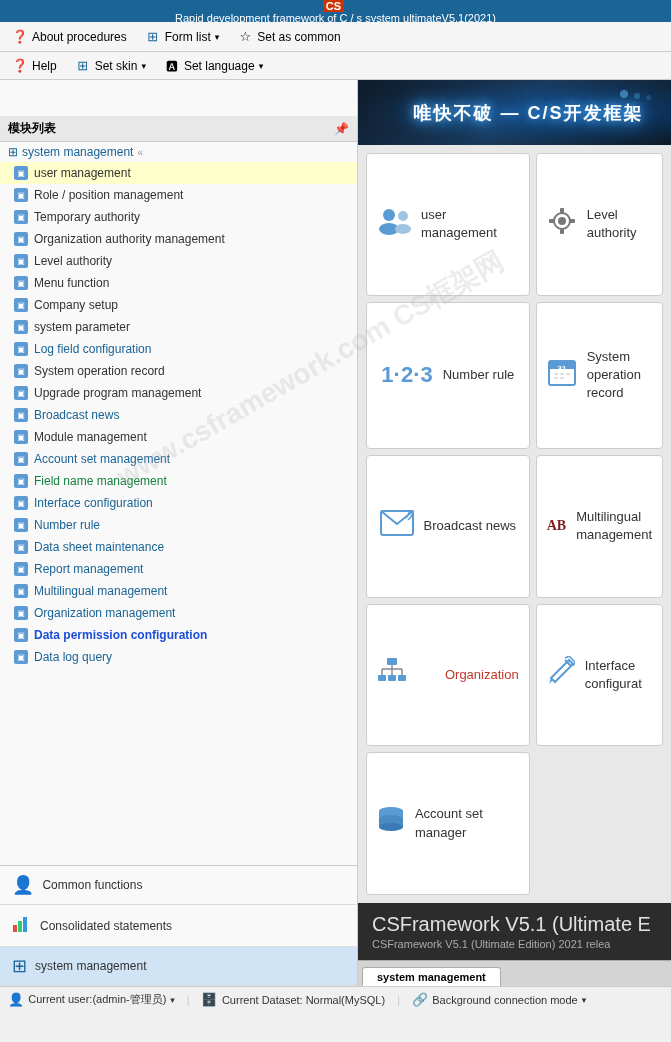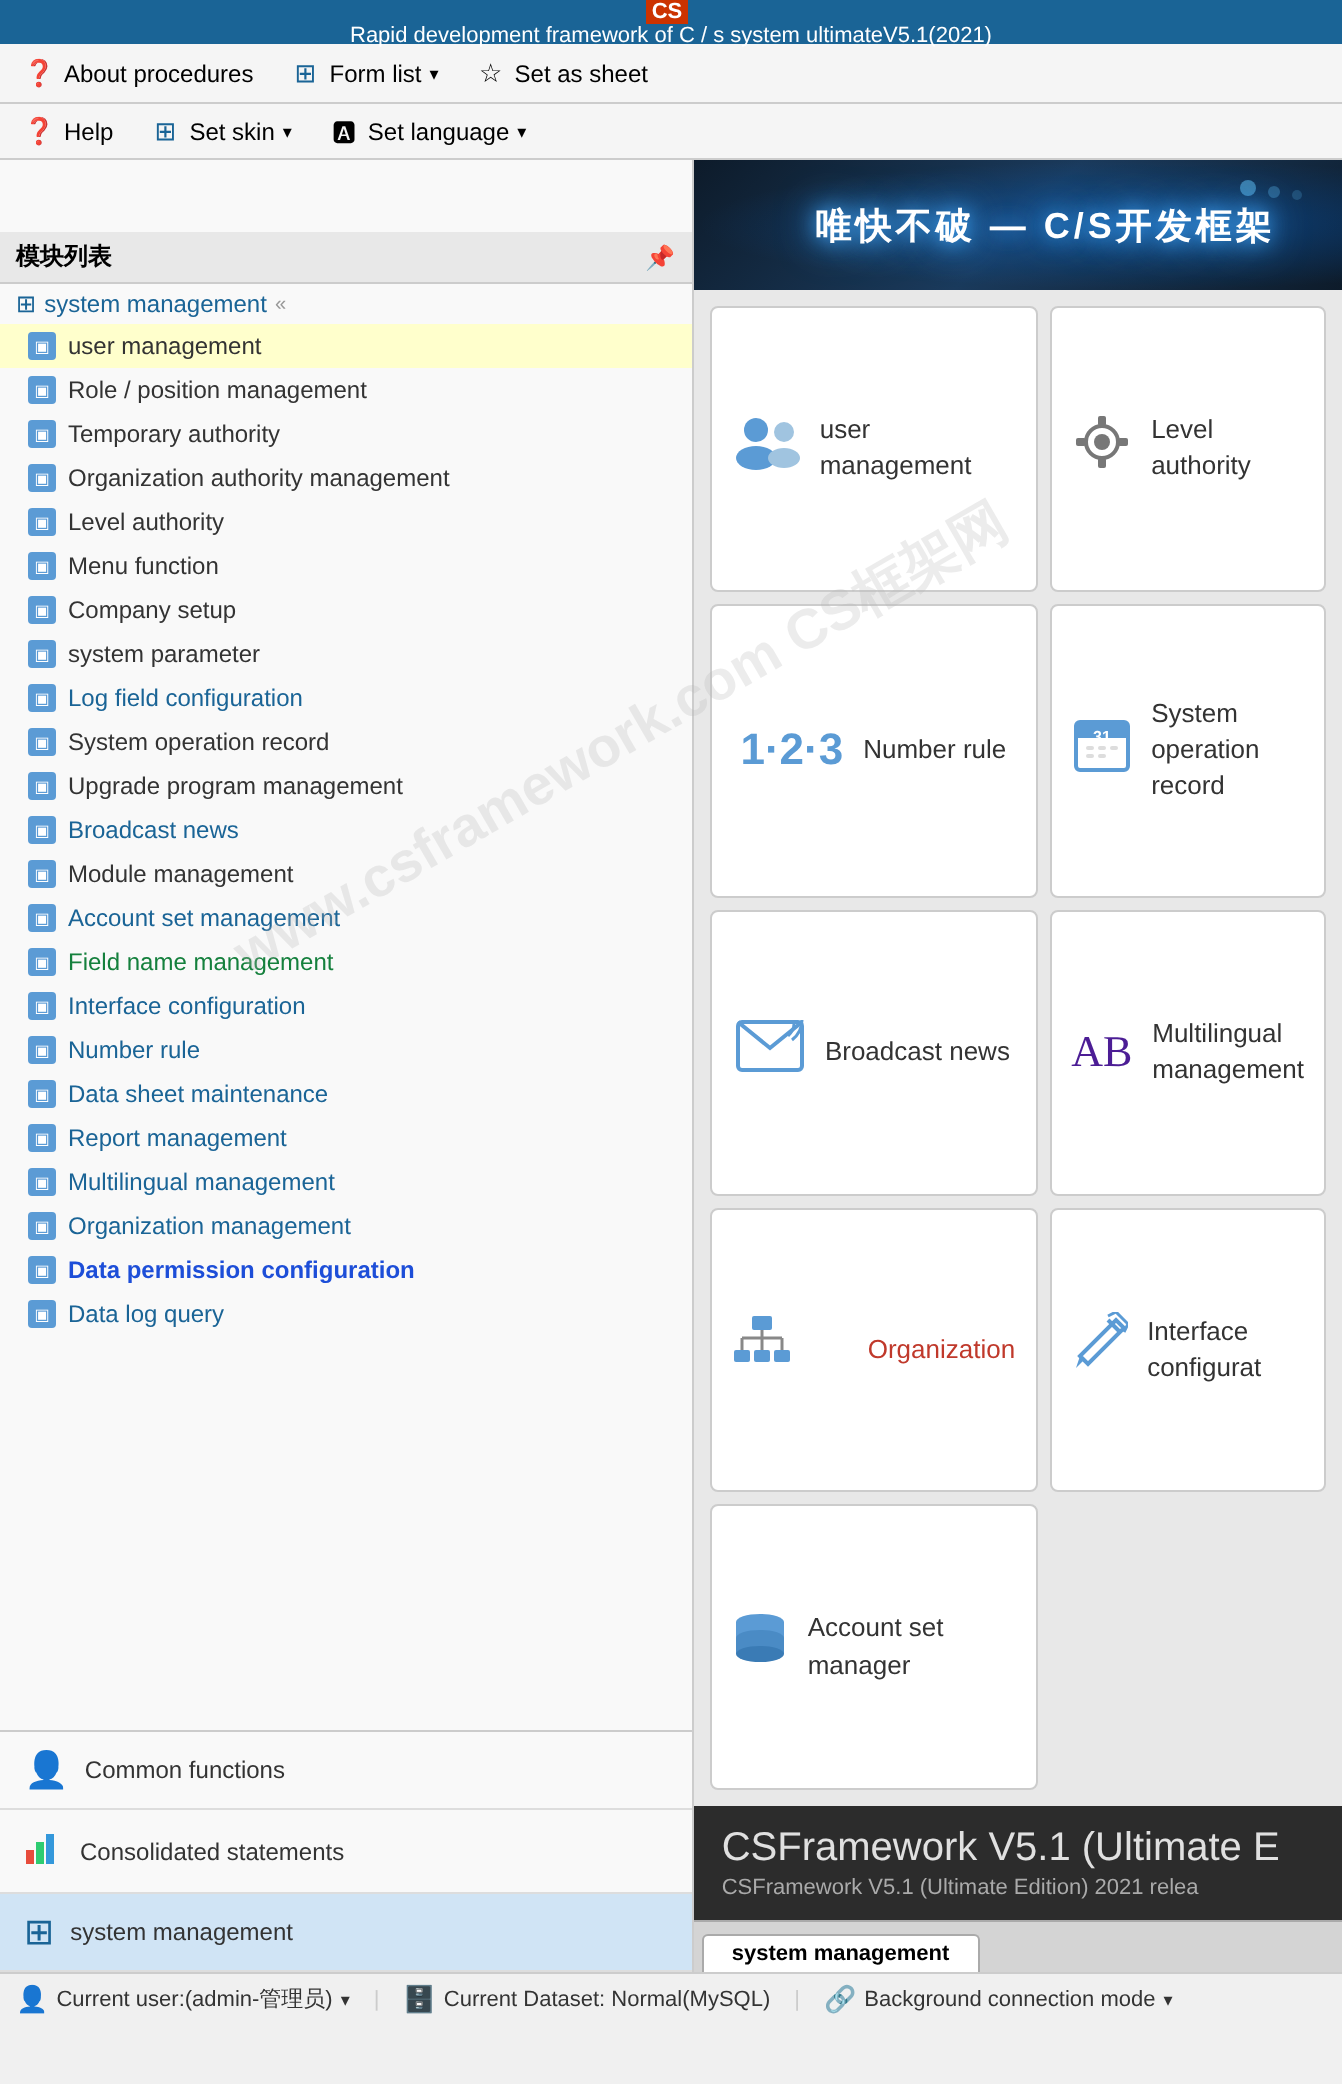--- a/index.html
+++ b/index.html
@@ -82,21 +82,21 @@
     <span class="icon">❓</span>
     <span>About procedures</span>
   </div>
   <div class="menu-item">
     <span class="icon" style="color:#1a6496;">⊞</span>
     <span>Form list</span>
     <span style="font-size:9px;">▾</span>
   </div>
   <div class="menu-item">
     <span class="icon">☆</span>
-    <span>Set as sheet</span>
+    <span>Set as common</span>
   </div>
 </div>
 
 <div id="menu-bar2">
   <div class="menu-item">
     <span class="icon">❓</span>
     <span>Help</span>
   </div>
   <div class="menu-item">
     <span class="icon" style="color:#1a6496;">⊞</span>
@@ -315,21 +315,21 @@
             <polyline points="1,1 17,14 33,1" fill="none" stroke="#5b9bd5" stroke-width="2"></polyline>
 
             <path d="M26 8 Q29 5 29 2" fill="none" stroke="#5b9bd5" stroke-width="1.5"></path>
             <path d="M28 10 Q33 6 33 0" fill="none" stroke="#5b9bd5" stroke-width="1.5"></path>
           </svg>
         </span>
         <span class="tile-label">Broadcast news</span>
       </div>
 
       <div class="tile">
-        <span class="tile-icon" style="font-size:22px;font-weight:normal;color:#4c1d95;font-family:serif;">AB</span>
+        <span class="tile-icon" style="font-size:14px;font-weight:bold;color:#7f1d1d;font-family:serif;">AB</span>
         <span class="tile-label">Multilingual management</span>
       </div>
 
       <div class="tile">
         <span class="tile-icon">
           <svg width="30" height="28" viewBox="0 0 30 28">
             <rect x="10" y="1" width="10" height="7" rx="1" fill="#5b9bd5"></rect>
             <rect x="1" y="18" width="8" height="6" rx="1" fill="#5b9bd5"></rect>
             <rect x="11" y="18" width="8" height="6" rx="1" fill="#5b9bd5"></rect>
             <rect x="21" y="18" width="8" height="6" rx="1" fill="#5b9bd5"></rect>

